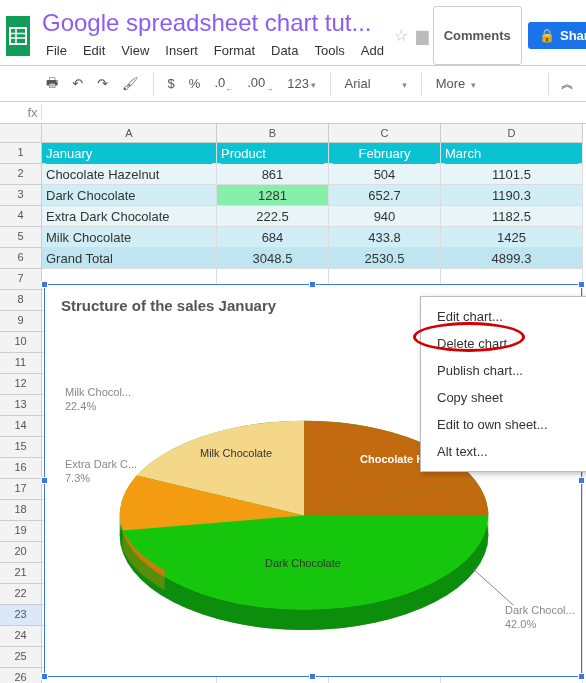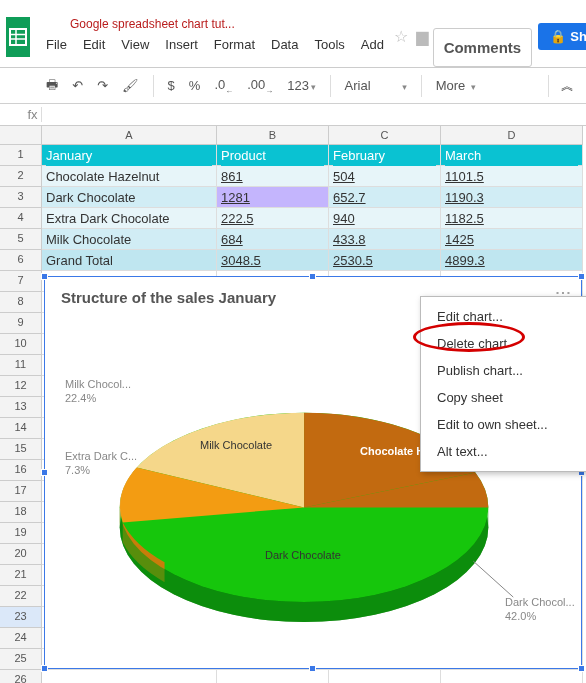--- a/index.html
+++ b/index.html
@@ -4,27 +4,27 @@
 <style>
   * { box-sizing: border-box; margin: 0; padding: 0; font-family: Arial, sans-serif; }
   body { background: #fff; width: 586px; height: 683px; overflow: hidden; font-size: 13px; color: #333; }
 
   
   .header { border-bottom: 1px solid #ccc; padding: 6px 0 0 0; }
   .title-row { display: flex; align-items: center; padding: 0 6px; }
   .app-icon { width: 40px; height: 40px; background: #0f9d58; display: flex; align-items: center; justify-content: center; margin-right: 8px; }
   .app-icon svg { width: 24px; height: 24px; }
   .title-block { flex: 1; }
-  .doc-title { font-size: 12px; color: #b91c1c; padding: 2px 0 2px 4px; margin-left: 28px; }
+  .doc-title { font-size: 24px; color: #8b5cf6; padding: 2px 0 2px 4px; }
   .menus { display: flex; gap: 4px; padding: 2px 0 4px 2px; align-items: center; }
   .menus span, .menus .add { font-size: 13px; color: #333; padding: 2px 6px; cursor: pointer; }
   .title-actions { display: flex; align-items: center; gap: 6px; margin-right: 10px; margin-left: auto; }
   .star-icon, .folder-icon { color: #bbb; font-size: 16px; padding: 0 4px; }
   .share-btn { background: #1a73e8; color: #fff; border-radius: 3px; padding: 6px 12px; font-size: 13px; font-weight: bold; display: flex; align-items: center; gap: 4px; }
-  .comments-btn { border: 1px solid #ccc; border-radius: 3px; padding: 10px 10px; font-size: 15px; color: #555; font-weight: bold; margin-top: 22px; }
+  .comments-btn { border: 1px solid #ccc; border-radius: 3px; padding: 21px 10px; font-size: 13px; color: #555; font-weight: bold; }
 
   
   .toolbar { display: flex; align-items: center; padding: 3px 8px 3px 42px; gap: 6px; border-bottom: 1px solid #d0d0d0; min-height: 36px; color: #555; }
   .tb-sep { width: 1px; height: 22px; background: #ddd; margin: 0 4px; }
   .tb-btn { padding: 3px 4px; font-size: 13px; color: #555; cursor: pointer; }
   .tb-font { min-width: 68px; font-size: 13px; }
   .tb-more { font-size: 13px; }
   .tb-caret { font-size: 9px; color: #888; margin-left: 2px; }
   .tb-right { margin-left: auto; display: flex; align-items: center; gap: 4px; }
 
@@ -32,26 +32,26 @@
   .fx-row { display: flex; align-items: center; border-bottom: 1px solid #ccc; height: 22px; }
   .fx-label { width: 42px; text-align: center; color: #888; font-size: 13px; border-right: 1px solid #ddd; padding-left: 24px; }
   .fx-input { flex: 1; border: none; outline: none; padding: 0 6px; font-size: 13px; }
 
   
   .grid { display: grid; grid-template-columns: 42px 175px 112px 112px 142px; font-size: 13px; }
   .col-head { background: #f3f3f3; border-right: 1px solid #ccc; border-bottom: 1px solid #ccc; text-align: center; color: #555; font-size: 11px; padding: 3px 0; }
   .row-head { background: #f3f3f3; border-right: 1px solid #ccc; border-bottom: 1px solid #ccc; text-align: center; color: #555; font-size: 11px; padding: 3px 0; }
   .cell { border-right: 1px solid #ddd; border-bottom: 1px solid #ddd; padding: 3px 4px; height: 21px; }
   .hdr-row .cell { background: #0ac2d2; color: #fff; border-right: 1px solid #bcd; }
-  .num { text-align: left; text-decoration: underline; }
+  .num { text-align: center; }
   .row-head.active, .col-head.active { background: #dbe8f9; }
   .corner { background: #f3f3f3; border-right: 1px solid #ccc; border-bottom: 1px solid #ccc; }
 
   
-  .chart-wrap { position: absolute; left: 44px; top: 276px; width: 538px; height: 393px; border: 1px solid #3b78e7; background: #fff; }
+  .chart-wrap { position: absolute; left: 44px; top: 284px; width: 538px; height: 393px; border: 1px solid #3b78e7; background: #fff; }
   .sel-handle { position: absolute; width: 7px; height: 7px; background: #3b78e7; border: 1px solid #fff; }
   .sh-tl { left: -4px; top: -4px; } .sh-tr { right: -4px; top: -4px; }
   .sh-bl { left: -4px; bottom: -4px; } .sh-br { right: -4px; bottom: -4px; }
   .sh-ml { left: -4px; top: 50%; margin-top: -4px; } .sh-mr { right: -4px; top: 50%; margin-top: -4px; }
   .sh-mt { top: -4px; left: 50%; margin-left: -4px; } .sh-mb { bottom: -4px; left: 50%; margin-left: -4px; }
   .chart-title { position: absolute; left: 16px; top: 12px; font-size: 15px; font-weight: bold; color: #555; }
   .chart-menu-icon { position: absolute; right: 8px; top: 8px; color: #888; font-size: 16px; cursor: pointer; letter-spacing: -2px; writing-mode: vertical-rl; }
 
   .pie-area { position: absolute; left: 0; top: 40px; right: 0; bottom: 0; }
   .slice-label { position: absolute; font-size: 11px; color: #888; line-height: 1.3; }
@@ -137,37 +137,37 @@
   <div class="col-head">D</div>
 
   <div class="row-head">1</div>
   <div class="cell hdr-row" style="background: rgb(10, 194, 210); color: rgb(255, 255, 255);">
       <div class="cell" style="padding:0;border:none;">January</div>
     </div>
   <div class="cell hdr-row" style="background: rgb(10, 194, 210); color: rgb(255, 255, 255);">
       <div class="cell" style="padding:0;border:none;">Product</div>
     </div>
   <div class="cell hdr-row" style="background: rgb(10, 194, 210); color: rgb(255, 255, 255);">
-      <div class="cell" style="padding:0;border:none;">February</div>
+      <div class="cell" style="padding:0;border:none;text-align:center;">February</div>
     </div>
   <div class="cell hdr-row" style="background: rgb(10, 194, 210); color: rgb(255, 255, 255);">
       <div class="cell" style="padding:0;border:none;">March</div>
     </div>
 </div>
 
 <div id="data-rows">
     <div class="grid">
       <div class="row-head">2</div>
       <div class="cell" style="background: rgb(231, 245, 249);">Chocolate Hazelnut</div>
       <div class="cell num" style="background: rgb(231, 245, 249);">861</div>
       <div class="cell num" style="background: rgb(231, 245, 249);">504</div>
       <div class="cell num" style="background: rgb(231, 245, 249);">1101.5</div>
       <div class="row-head">3</div>
       <div class="cell" style="background: rgb(209, 237, 245);">Dark Chocolate</div>
-      <div class="cell num" style="background: #c4b5fd;">1281</div>
+      <div class="cell num" style="background: #86efac;">1281</div>
       <div class="cell num" style="background: rgb(209, 237, 245);">652.7</div>
       <div class="cell num" style="background: rgb(209, 237, 245);">1190.3</div>
       <div class="row-head">4</div>
       <div class="cell" style="background: rgb(231, 245, 249);">Extra Dark Chocolate</div>
       <div class="cell num" style="background: rgb(231, 245, 249);">222.5</div>
       <div class="cell num" style="background: rgb(231, 245, 249);">940</div>
       <div class="cell num" style="background: rgb(231, 245, 249);">1182.5</div>
       <div class="row-head">5</div>
       <div class="cell" style="background: rgb(209, 237, 245);">Milk Chocolate</div>
       <div class="cell num" style="background: rgb(209, 237, 245);">684</div>

